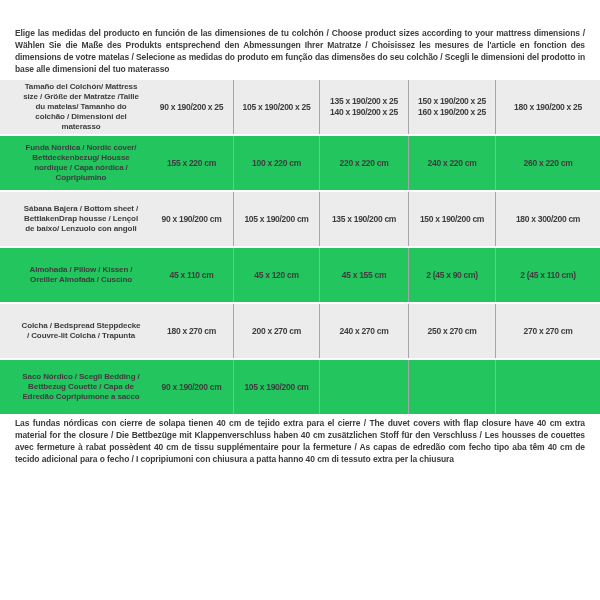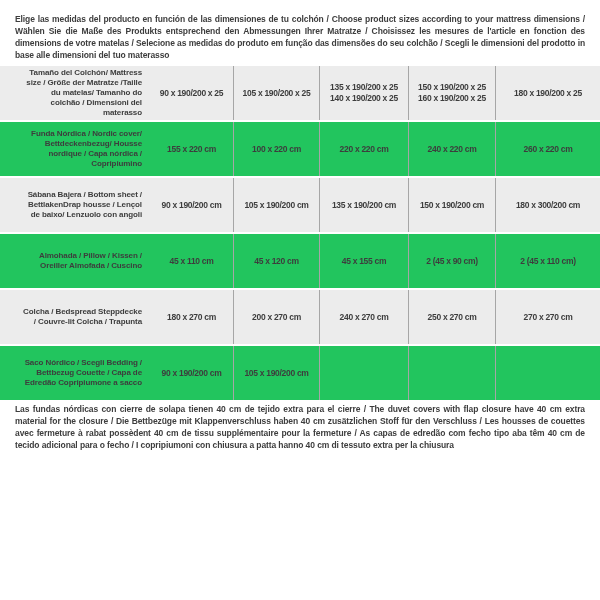--- a/index.html
+++ b/index.html
@@ -9,21 +9,21 @@
   }
   * { box-sizing: border-box; }
   html, body { margin: 0; padding: 0; }
   body {
     width: 600px; height: 600px;
     background: #ffffff;
     font-family: "Liberation Sans", "DejaVu Sans", sans-serif;
     color: var(--text);
     overflow: hidden;
   }
-  .page { width: 600px; height: 456px; padding-top: 13px; }
+  .page { width: 600px; height: 456px; padding-top: 27px; }
   .intro, .footnote {
     margin: 0 15px;
     font-size: 8.5px;
     font-weight: bold;
     line-height: 12px;
     text-align: justify;
     letter-spacing: -0.1px;
     color: var(--text);
   }
   .intro { margin-bottom: 3px; }
@@ -40,21 +40,21 @@
     font-weight: bold;
     background: #22c55e;
   }
   table.size-table tr:nth-child(odd) td { background: var(--row-alt-bg); }
   td.label {
     padding-left: 20px;
     padding-right: 8px;
     font-size: 8px;
     line-height: 10px;
     letter-spacing: -0.1px;
-    text-align: right;
+    text-align: center;
   }
   td.val {
     padding: 0 2px;
     font-size: 8.5px;
     letter-spacing: -0.3px;
     text-align: center;
     white-space: pre-line;
     line-height: 11px;
   }
   

